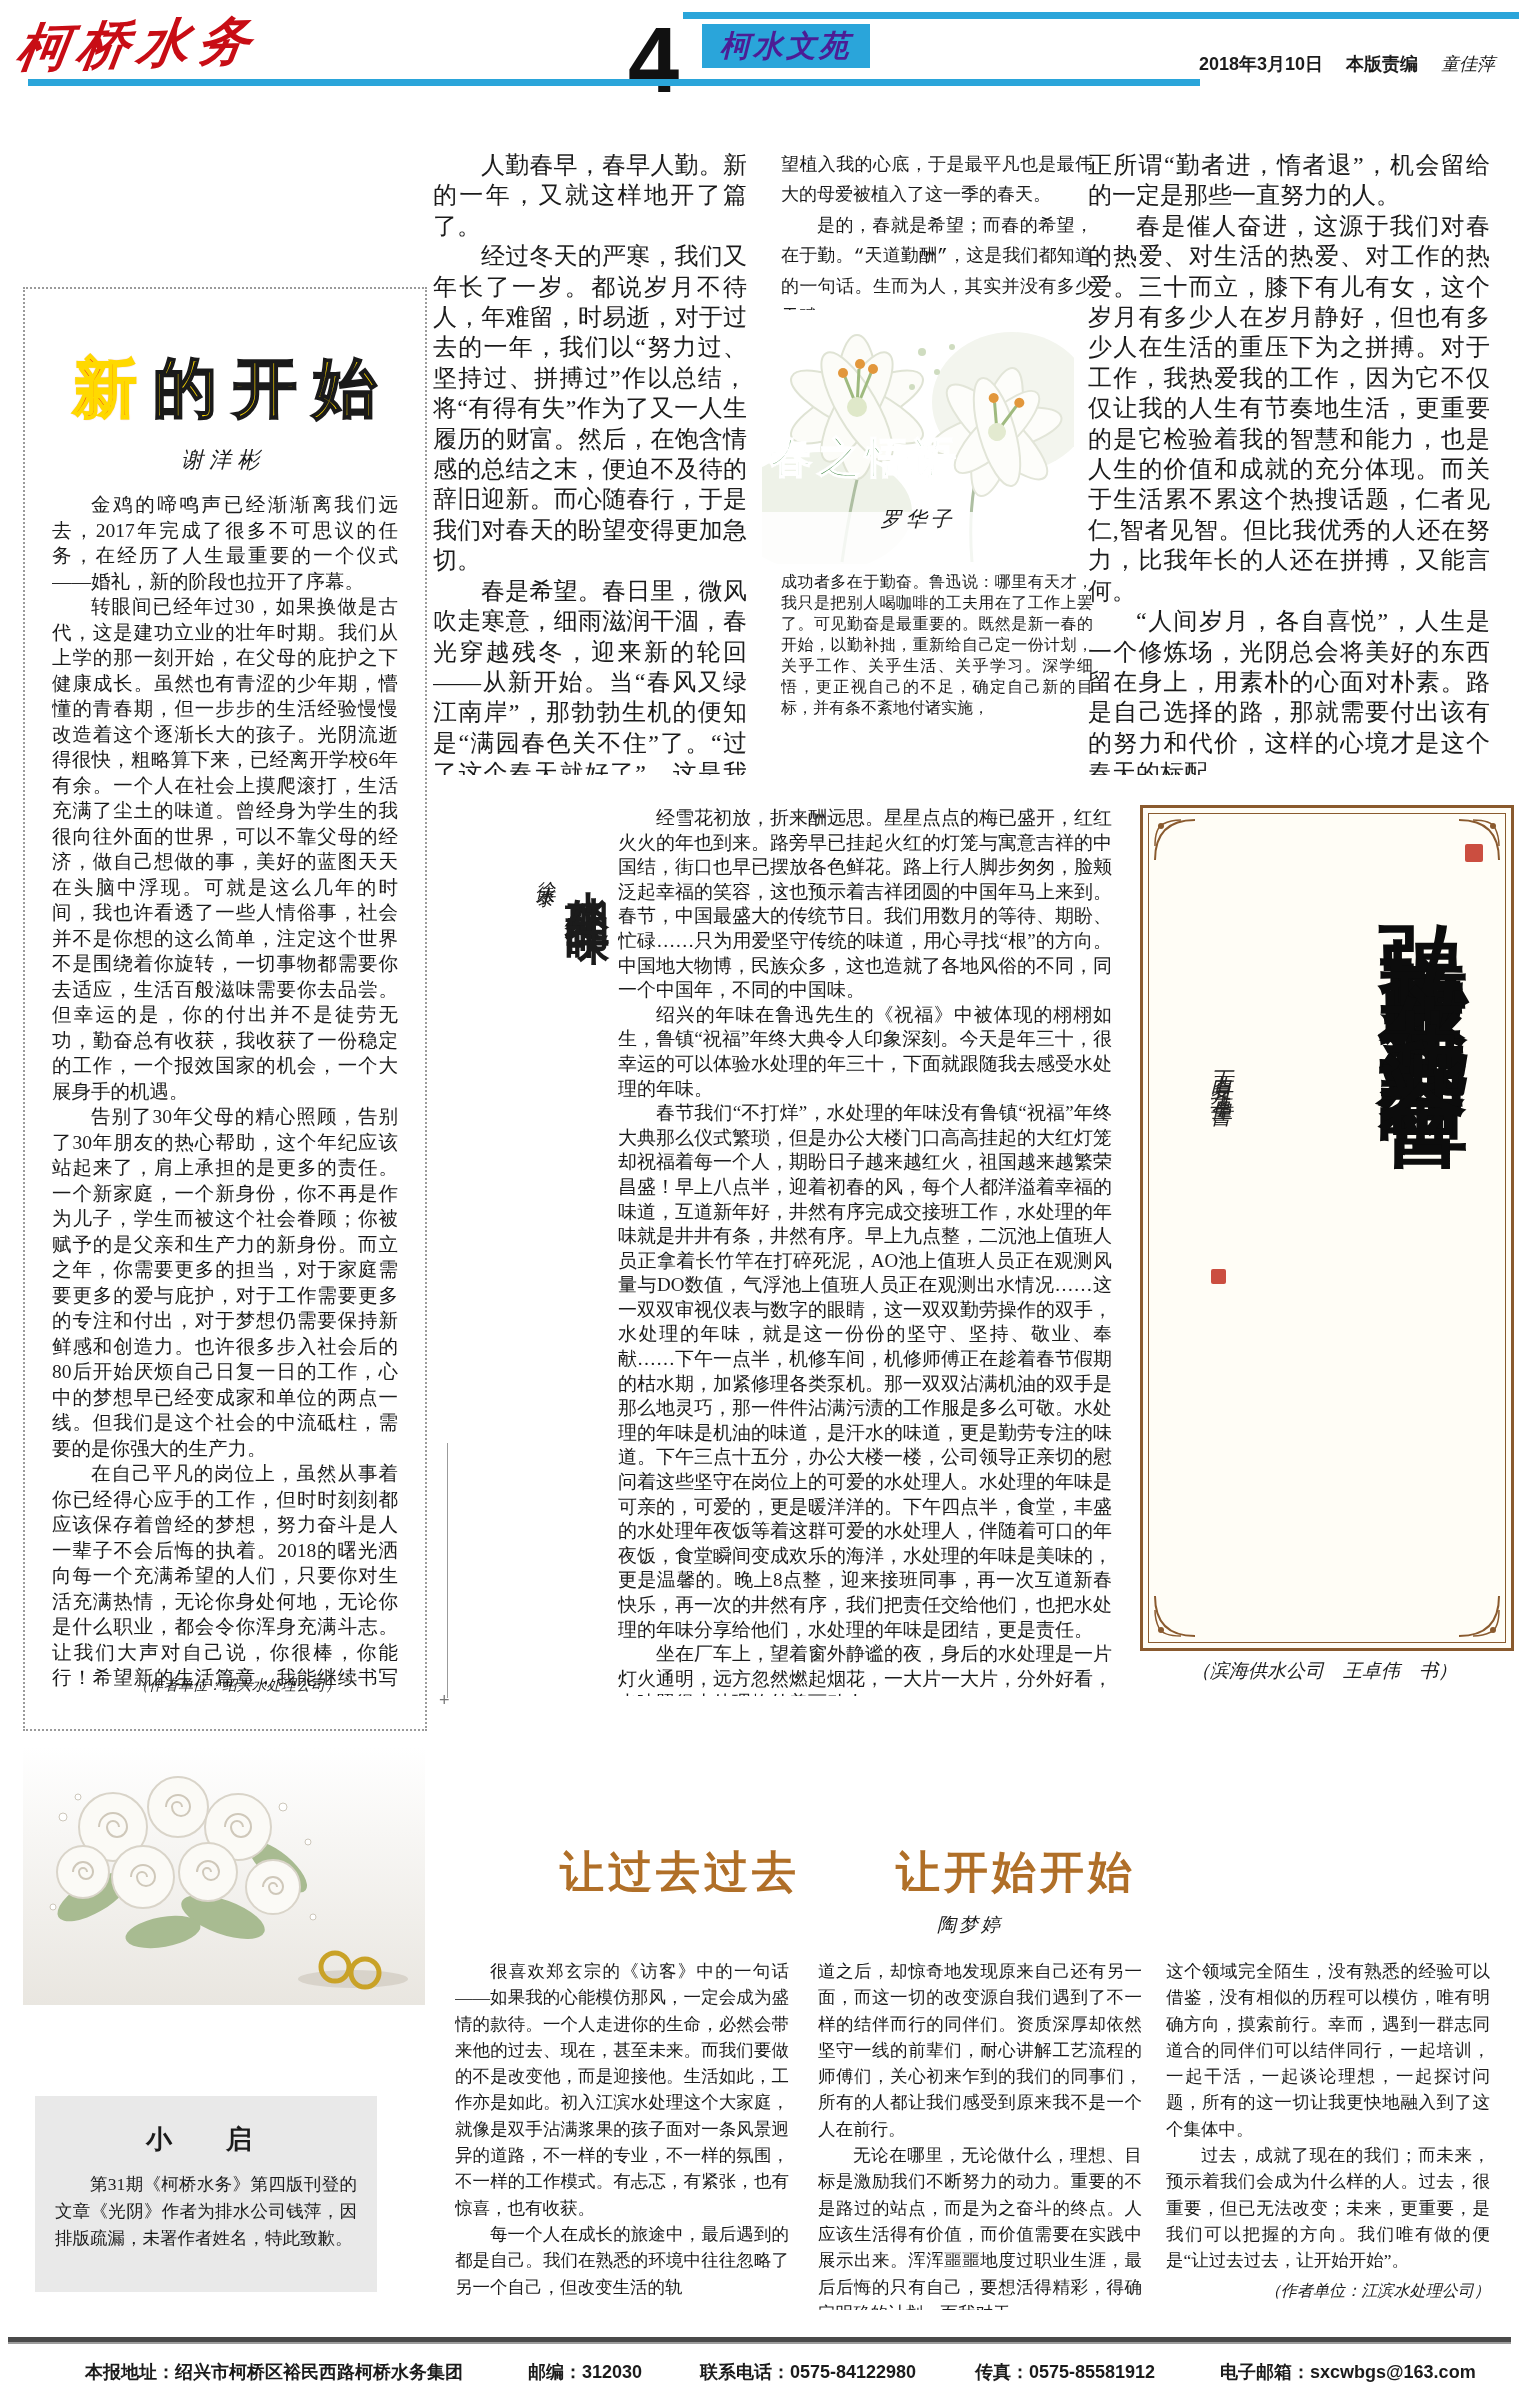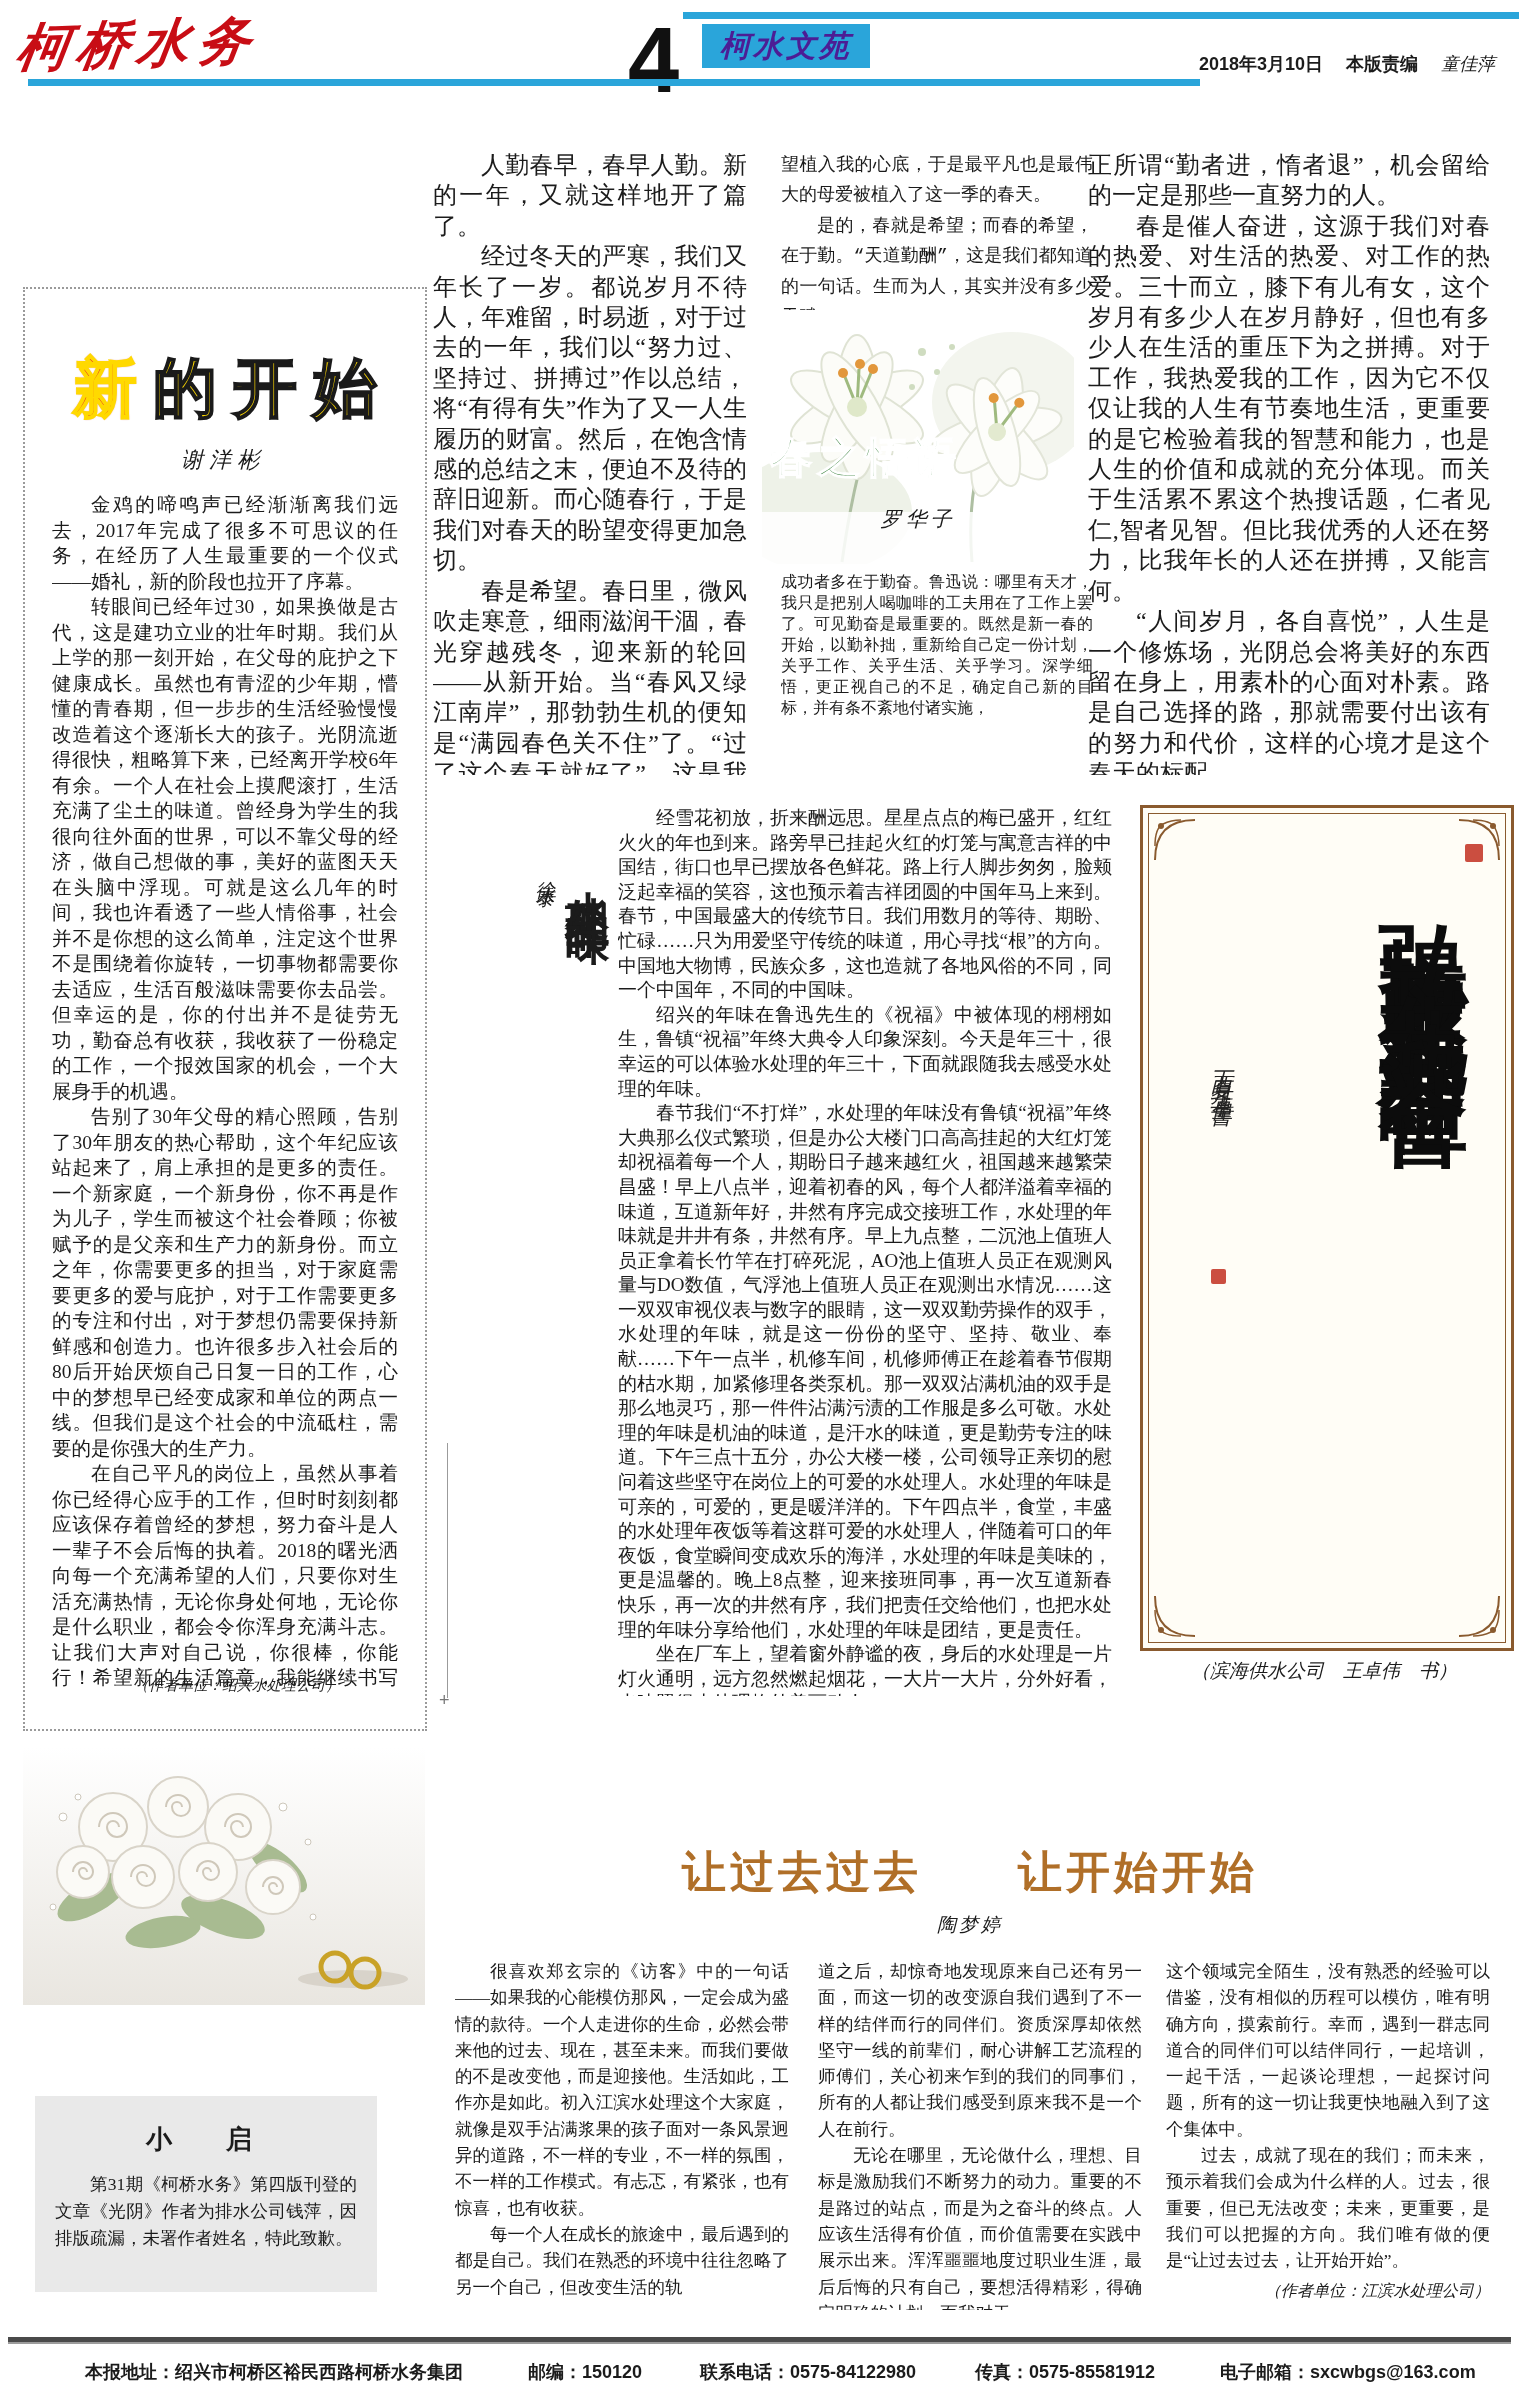--- a/index.html
+++ b/index.html
@@ -58,21 +58,21 @@
   .calli-sig{position:absolute;left:58px;top:240px;writing-mode:vertical-rl;font-size:21px;color:#222;
              letter-spacing:5px;font-style:italic;}
   .seal{position:absolute;background:#c53b2c;border-radius:2px;opacity:0.9;}
   .seal-top{right:22px;top:30px;width:18px;height:18px;}
   .seal-sig{left:62px;top:455px;width:15px;height:15px;}
   .corner{position:absolute;width:46px;height:46px;}
   .calli-cap{left:1140px;top:1658px;width:368px;text-align:center;font-size:19px;font-style:italic;}
   
   .photo{left:23px;top:1747px;width:402px;height:258px;overflow:hidden;}
   
-  .t-past{left:560px;top:1843px;width:820px;text-align:center;font-size:44px;font-weight:bold;
+  .t-past{left:560px;top:1843px;width:820px;font-size:44px;font-weight:bold;
           color:#b06f28;letter-spacing:4px;font-family:"Liberation Serif",serif;}
   .a-past{left:560px;top:1912px;width:820px;text-align:center;font-size:19px;font-style:italic;letter-spacing:3px;}
   .botcol{top:1958px;height:352px;font-size:17.5px;line-height:26.3px;}
   .bc1{left:455px;width:334px;}
   .bc2{left:818px;width:324px;}
   .bc3{left:1166px;width:324px;}
   
   .notice{left:35px;top:2096px;width:342px;height:196px;background:#e9e9e9;}
   .notice-title{margin:26px 0 14px 0;text-align:center;font-size:26px;font-weight:bold;letter-spacing:14px;}
   .notice-body{margin:0 20px;font-size:17.5px;line-height:27px;text-align:justify;text-indent:2em;}
@@ -309,21 +309,21 @@
     <div class="notice-title">小　启</div>
     <p class="notice-body">第31期《柯桥水务》第四版刊登的文章《光阴》作者为排水公司钱萍，因排版疏漏，未署作者姓名，特此致歉。</p>
   </div>
 
   <div class="abs f-rule"></div>
   <div class="abs f-row">
     <span class="f-item fi1">
       <span>本报地址：</span><span>绍兴市柯桥区裕民西路柯桥水务集团</span>
     </span>
     <span class="f-item fi2">
-      <span>邮编：</span><span>150120</span>
+      <span>邮编：</span><span>312030</span>
     </span>
     <span class="f-item fi3">
       <span>联系电话：</span><span>0575-84122980</span>
     </span>
     <span class="f-item fi4">
       <span>传真：</span><span>0575-85581912</span>
     </span>
     <span class="f-item fi5">
       <span>电子邮箱：</span><span>sxcwbgs@163.com</span>
     </span>

